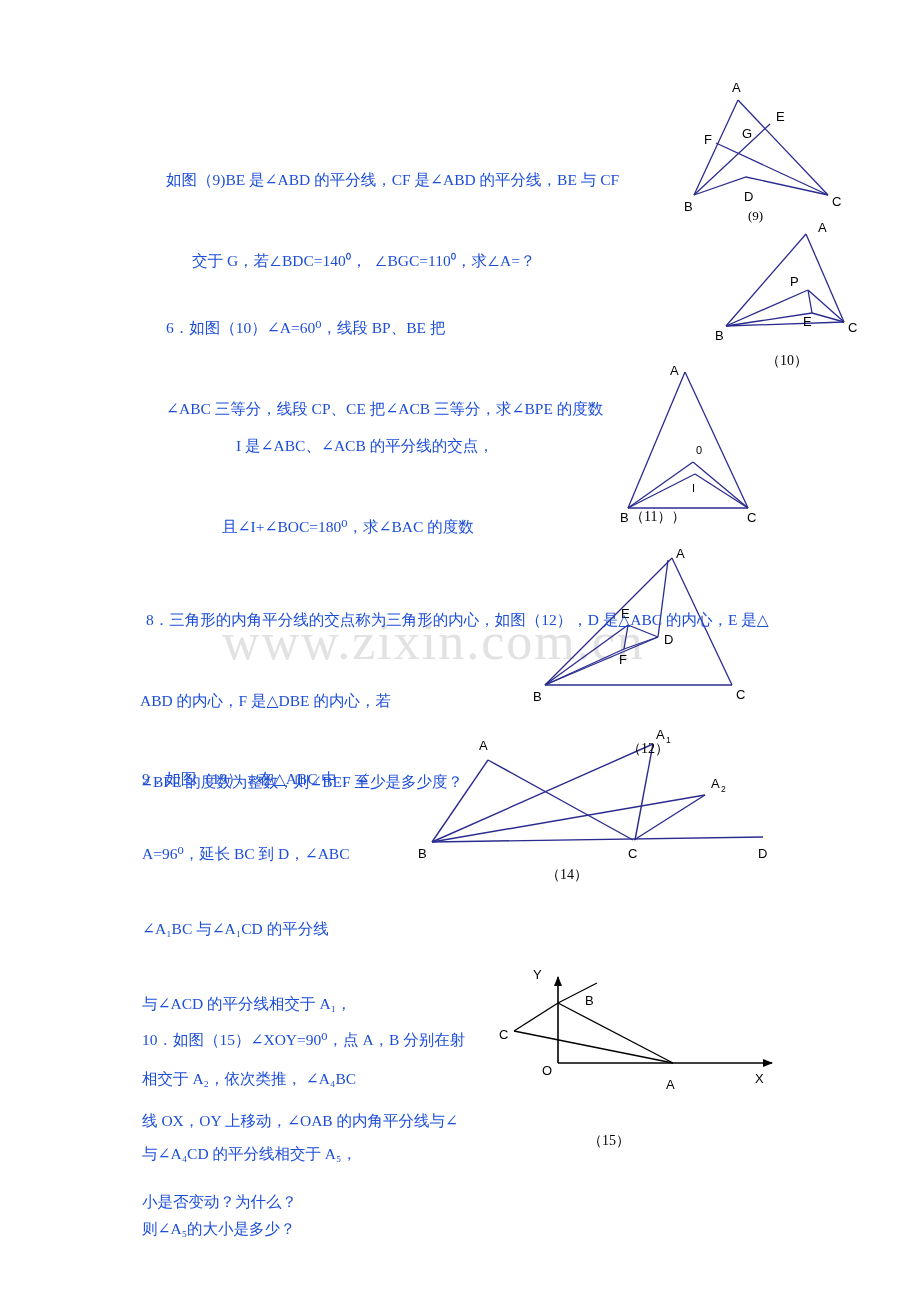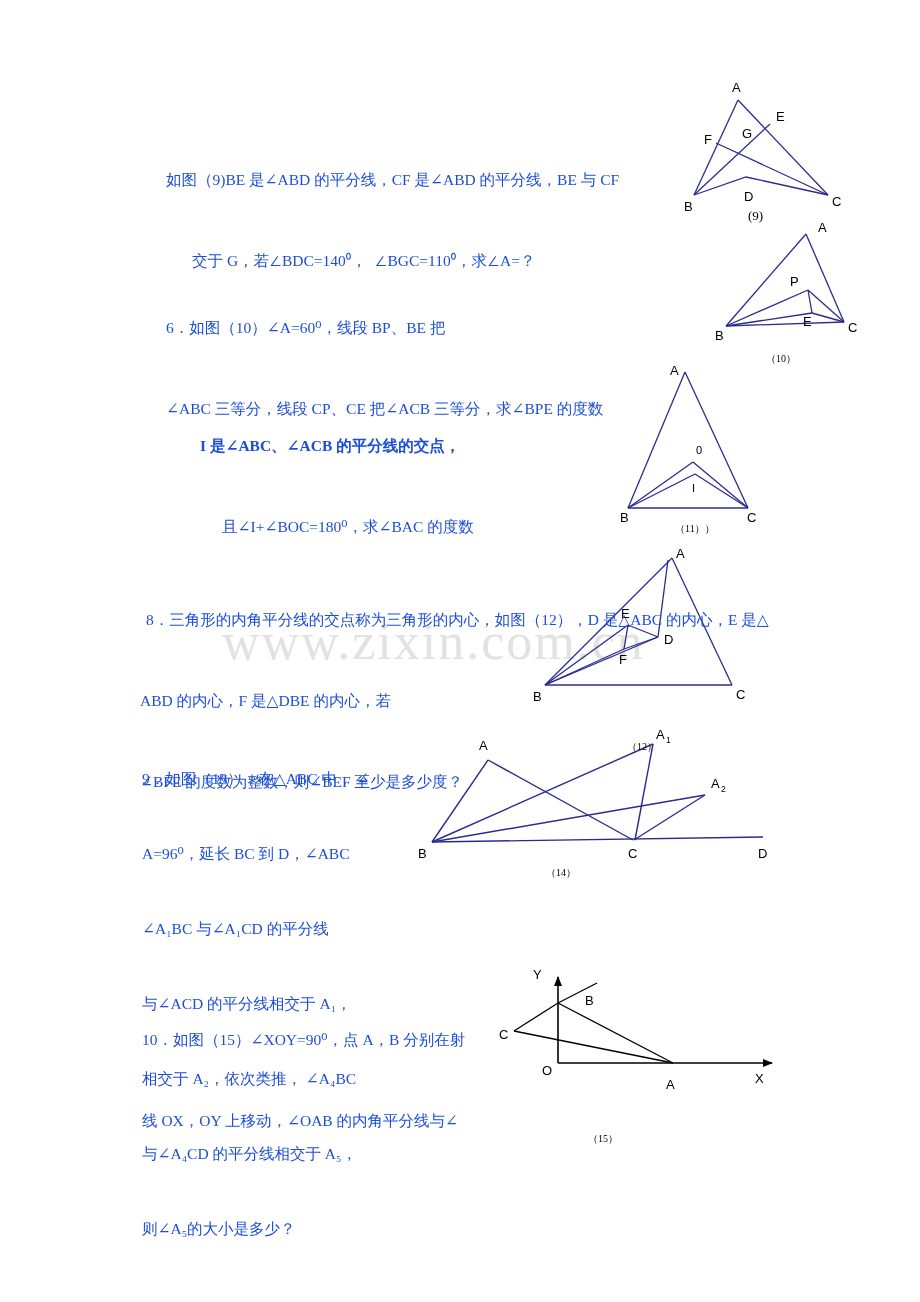--- a/index.html
+++ b/index.html
@@ -67,21 +67,21 @@
   }
   .fsub {
     font-family: "Liberation Sans", sans-serif;
     font-size: 8.5px;
     fill: #000000;
   }
 
   .caption {
     position: absolute;
     z-index: 3;
-    font-size: 10px;
+    font-size: 14px;
     color: #000;
     white-space: nowrap;
   }
 </style>
 </head>
 <body>
 
 <div class="page">
 
   <div class="watermark">www.zixin.com.cn</div>
@@ -139,21 +139,21 @@
       <text class="flabel" x="110" y="10">A</text>
       <text class="flabel" x="82" y="64">P</text>
       <text class="flabel" x="95" y="104">E</text>
       <text class="flabel" x="7" y="118">B</text>
       <text class="flabel" x="140" y="110">C</text>
     </svg>
   </div>
   <div class="caption" style="left:766px; top:352px;">（10）</div>
 
   <div class="qblock" style="left:160px; top:378px; width:460px;">
-    <div class="qline" style="margin-left:40px;font-weight:bold;">I 是∠ABC、∠ACB 的平分线的交点，</div>
+    <div class="qline" style="margin-left:76px;">I 是∠ABC、∠ACB 的平分线的交点，</div>
     <div class="qline" style="margin-left:62px;">且∠I+∠BOC=180⁰，求∠BAC 的度数</div>
   </div>
 
   <div class="figure" style="left:608px; top:366px;">
     <svg width="160" height="150" viewBox="0 0 160 150">
       <g stroke="#2b2b8f" stroke-width="1.3" fill="none">
 
         <path d="M77,6 L20,142"></path>
         <path d="M77,6 L140,142"></path>
         <path d="M20,142 L140,142"></path>
@@ -164,21 +164,21 @@
         <path d="M20,142 L87,108"></path>
         <path d="M140,142 L87,108"></path>
       </g>
       <text class="flabel" x="62" y="9">A</text>
       <text class="flabel-sm" x="88" y="88">0</text>
       <text class="flabel-sm" x="84" y="126">I</text>
       <text class="flabel" x="12" y="156">B</text>
       <text class="flabel" x="139" y="156">C</text>
     </svg>
   </div>
-  <div class="caption" style="left:675px; top:508px;margin-top:14px;">（11））</div>
+  <div class="caption" style="left:630px; top:508px;">（11））</div>
 
   <div class="qblock" style="left:146px; top:552px; width:760px;">
     <div class="qline">8．三角形的内角平分线的交点称为三角形的内心，如图（12），D 是△ABC 的内心，E 是△</div>
     <div class="qline" style="margin-left:-6px;">ABD 的内心，F 是△DBE 的内心，若</div>
     <div class="qline" style="margin-left:-6px;">∠BFE 的度数为整数，则∠BEF 至少是多少度？</div>
   </div>
 
   <div class="figure" style="left:520px; top:548px;">
     <svg width="240" height="160" viewBox="0 0 240 160">
       <g stroke="#2b2b8f" stroke-width="1.3" fill="none">
@@ -247,20 +247,21 @@
       <text class="flabel" x="3" y="136">B</text>
       <text class="flabel" x="213" y="136">C</text>
       <text class="flabel" x="343" y="136">D</text>
     </svg>
   </div>
   <div class="caption" style="left:546px; top:866px;">（14）</div>
 
   <div class="qblock" style="left:142px; top:972px; width:340px; line-height:27px;">
     <div class="qline">10．如图（15）∠XOY=90⁰，点 A，B 分别在射</div>
     <div class="qline">线 OX，OY 上移动，∠OAB 的内角平分线与∠</div>
+    <div class="qline">小是否变动？为什么？</div>
   </div>
 
   <div class="figure" style="left:485px; top:955px;">
     <svg width="330" height="150" viewBox="0 0 330 150">
       <defs>
         <marker id="arrowX" markerWidth="10" markerHeight="8" refX="9" refY="4" orient="auto" markerUnits="userSpaceOnUse">
           <path d="M0,0 L10,4 L0,8 z" fill="#000000"></path>
         </marker>
         <marker id="arrowY" markerWidth="10" markerHeight="8" refX="9" refY="4" orient="auto" markerUnits="userSpaceOnUse">
           <path d="M0,0 L10,4 L0,8 z" fill="#000000"></path>

